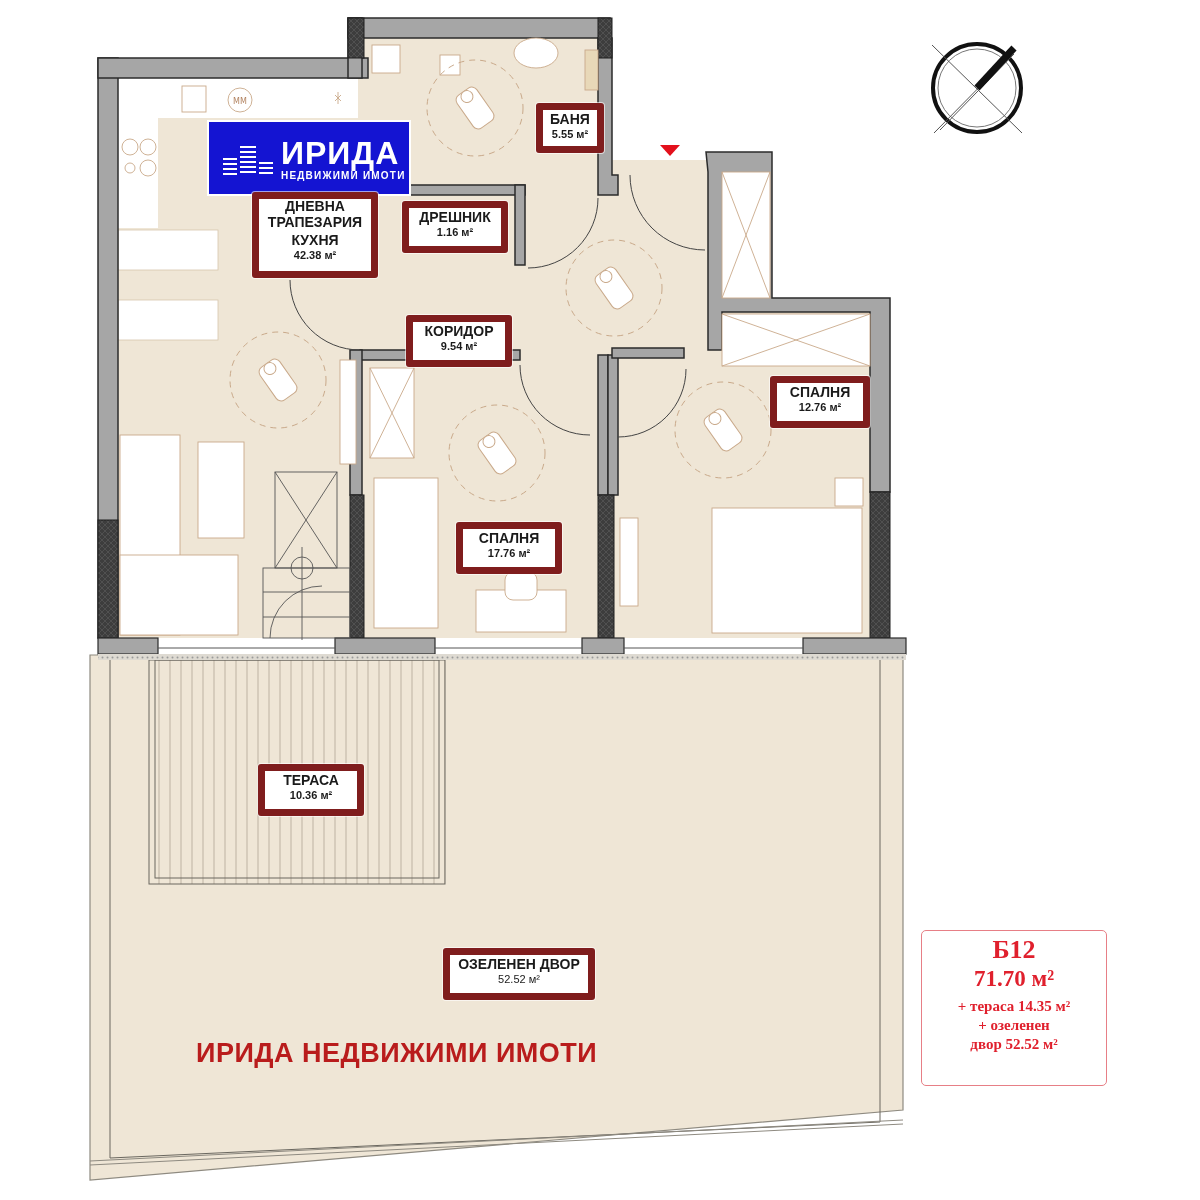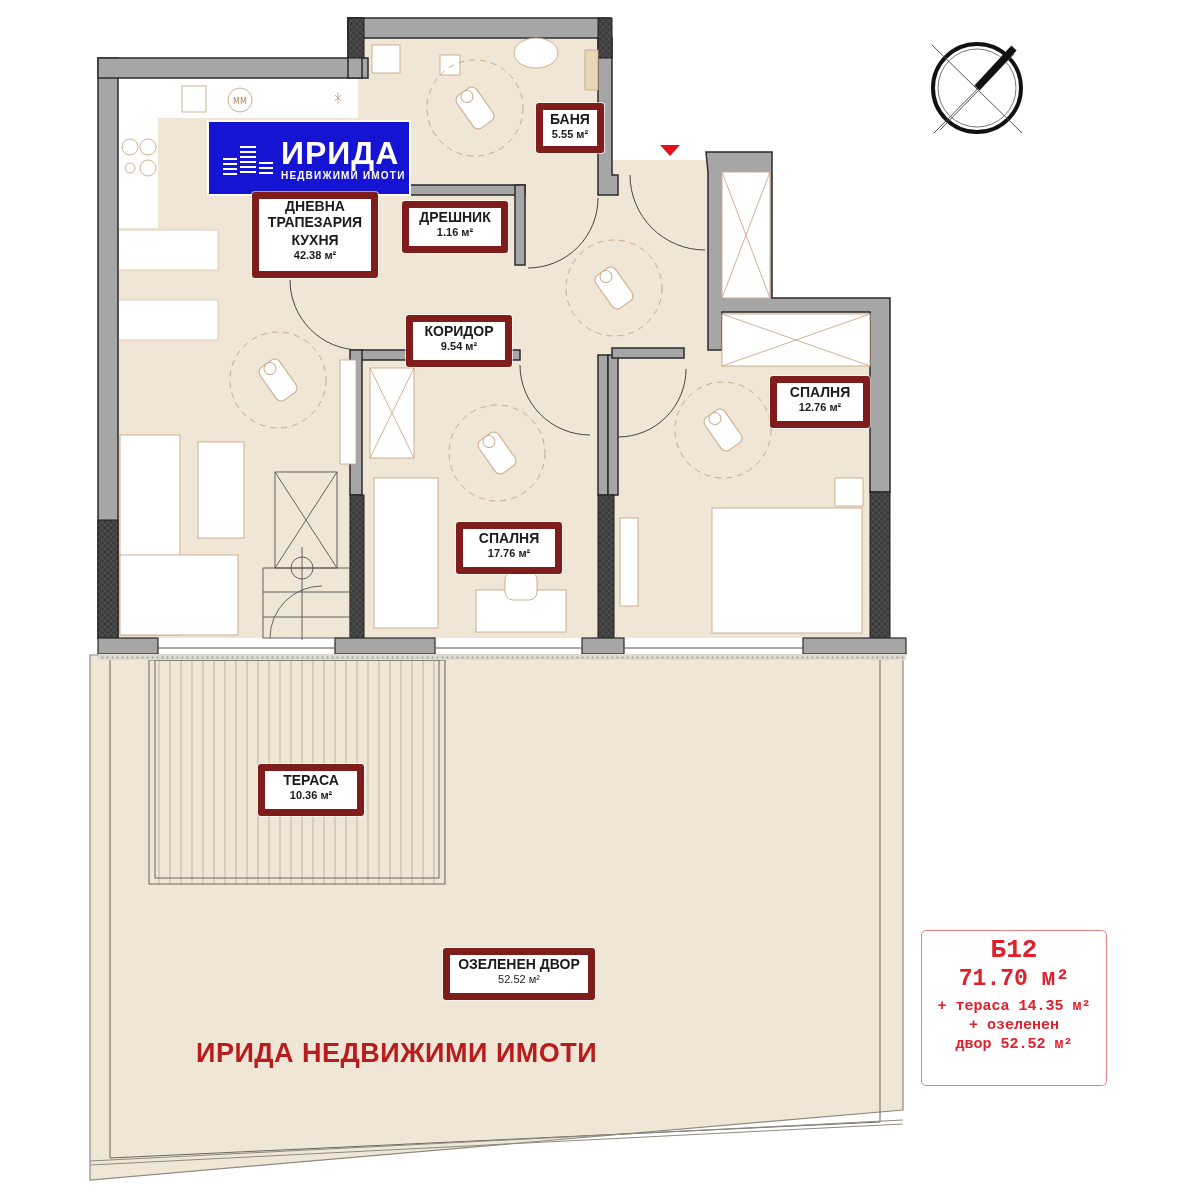--- a/index.html
+++ b/index.html
@@ -14,21 +14,21 @@
   .label .ar { font-size:11px; line-height:13px; display:block; font-weight:bold; }
   .logo {
     position:absolute; left:207px; top:120px; width:204px; height:76px; background:#1414d2;
     border:2px solid #ffffff; box-sizing:border-box;
   }
   .logo .brand { position:absolute; left:72px; top:16px; color:#ffffff; font-weight:bold; font-size:32px; letter-spacing:1px; line-height:30px; font-family:"Liberation Sans", sans-serif; }
   .logo .sub { position:absolute; left:72px; top:48px; color:#ffffff; font-size:10px; letter-spacing:1.2px; font-weight:bold; font-family:"Liberation Sans", sans-serif; }
   .logo .bld { position:absolute; left:12px; top:20px; width:56px; height:40px; }
   .summary {
     position:absolute; left:921px; top:930px; width:186px; height:156px; border:1.5px solid #e77f86; border-radius:5px;
-    background:#ffffff; text-align:center; color:#e0202d; font-family:Liberation Mono, monospace; box-sizing:border-box;
+    background:#ffffff; text-align:center; color:#e0202d; font-family:Liberation Serif, serif; box-sizing:border-box;
   }
   .summary .code { font-size:26px; font-weight:bold; margin-top:4px; line-height:30px; display:block; }
   .summary .total { font-size:23px; font-weight:bold; line-height:28px; display:block; }
   .summary .extra { font-size:15px; font-weight:bold; line-height:19px; display:block; }
   .watermark {
     position:absolute; left:196px; top:1038px; color:#b91c1c; font-weight:bold; font-size:27px; letter-spacing:0.5px;
     font-family:"Liberation Sans", sans-serif;
   }
   .compass { position:absolute; left:922px; top:30px; width:110px; height:110px; }
 </style>

